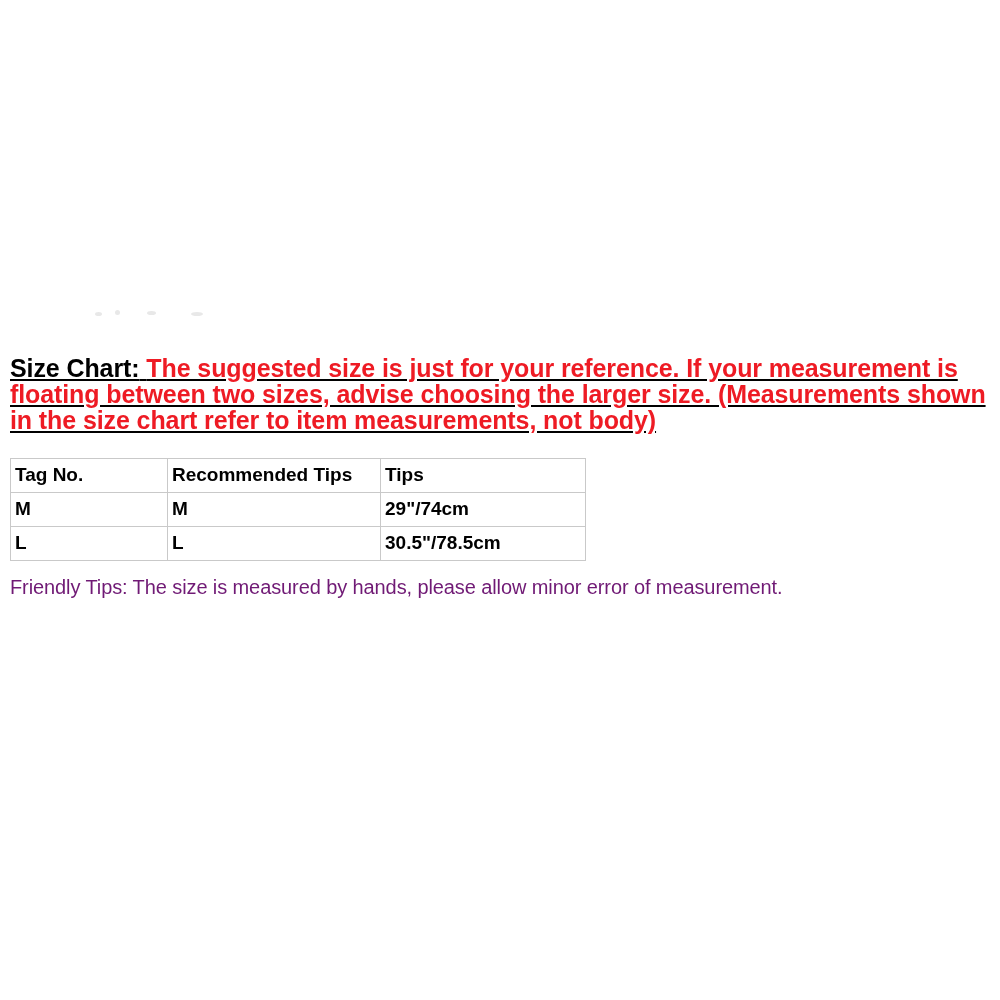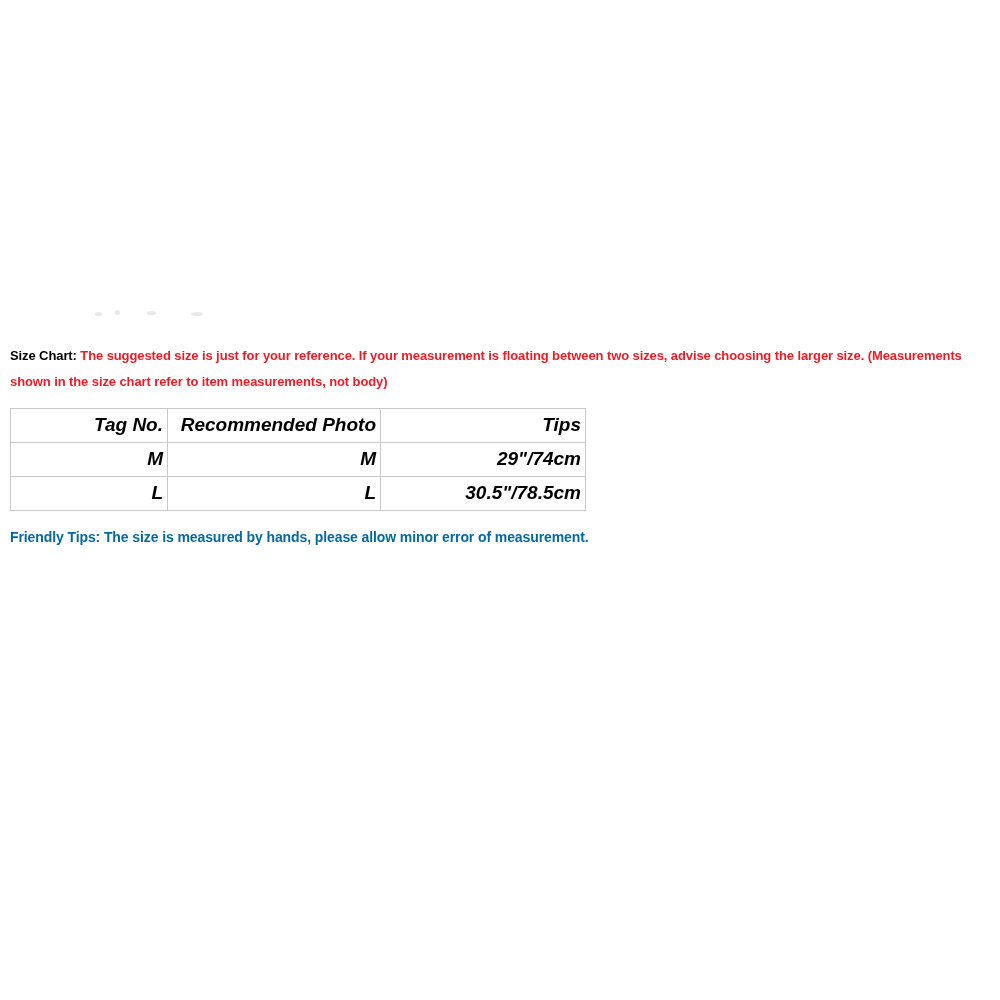--- a/index.html
+++ b/index.html
@@ -23,57 +23,57 @@
     height: 1000px;
     box-sizing: border-box;
   }
   .content {
     position: absolute;
     left: 10px;
     top: 330px;
     width: 980px;
   }
   .intro-block {
-    font-size: 13px;
+    font-size: 25px;
     font-weight: bold;
     line-height: 26px;
     letter-spacing: -0.1px;
+    text-decoration: underline;
   }
   .intro-label {
     color: #000000;
   }
   .intro-text {
     color: #ee1b24;
   }
   table.size-table {
     border-collapse: collapse;
     margin-top: 10px;
     table-layout: fixed;
     width: 575px;
   }
   table.size-table td {
     border: 1px solid #c9c9c9;
-    text-align: right;
+    text-align: left;
     font-size: 19px;
     font-weight: bold;
-    padding: 5px 4px 6px 12px;
+    padding: 5px 4px 6px 4px;
     color: #000000;
     line-height: 22px;
-    font-style: italic;
   }
   table.size-table col.c1 { width: 157px; }
   table.size-table col.c2 { width: 213px; }
   table.size-table col.c3 { width: 205px; }
 
   .tips {
     margin-top: 11px;
-    font-size: 14px;
+    font-size: 20px;
     line-height: 31px;
-    color: #0369a1;
-    font-weight: bold;
+    color: #701a75;
+    font-weight: normal;
     letter-spacing: -0.1px;
   }
   .tips .line {
     display: block;
   }
   .faint-marks {
     position: absolute;
     left: 95px;
     top: 310px;
     width: 120px;
@@ -110,21 +110,21 @@
 
     <table class="size-table">
       <colgroup>
         <col class="c1">
         <col class="c2">
         <col class="c3">
       </colgroup>
       <tbody>
         <tr>
           <td>Tag No.</td>
-          <td>Recommended Photo</td>
+          <td>Recommended Tips</td>
           <td>Tips</td>
         </tr>
         <tr>
           <td>M</td>
           <td>M</td>
           <td>29"/74cm</td>
         </tr>
         <tr>
           <td>L</td>
           <td>L</td>

